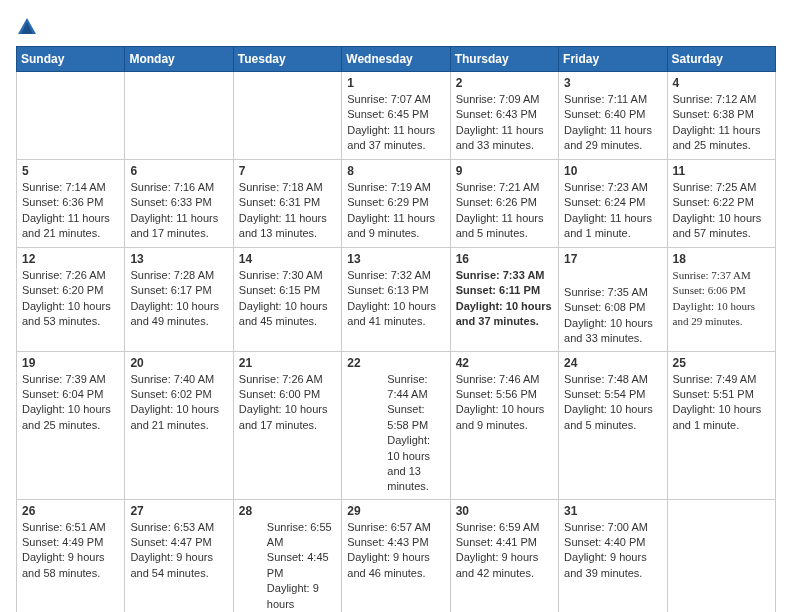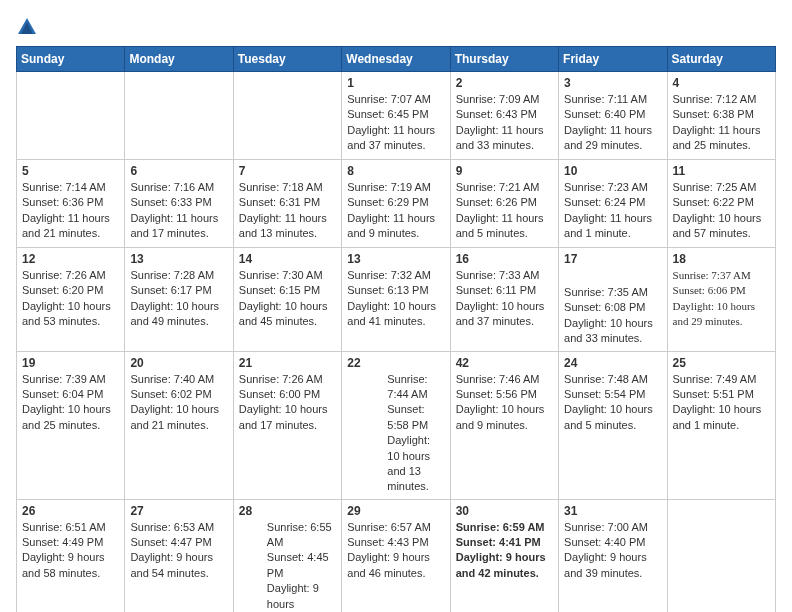--- a/index.html
+++ b/index.html
@@ -246,21 +246,21 @@
           </td>
           <td>
             <div class="day-number">13</div>
             <div class="day-info" style="white-space: pre-line;">Sunrise: 7:32 AM
 Sunset: 6:13 PM
 Daylight: 10 hours
 and 41 minutes.</div>
           </td>
           <td>
             <div class="day-number">16</div>
-            <div class="day-info" style="white-space: pre-line;">Sunrise: 7:33 AM
+            <div class="day-info" style="white-space: pre-line; font-weight: bold;">Sunrise: 7:33 AM
 Sunset: 6:11 PM
 Daylight: 10 hours
 and 37 minutes.</div>
           </td>
           <td>
             <div class="day-number">17</div>
             <div class="day-info" style="white-space: pre-line; margin-top: 19px;">Sunrise: 7:35 AM
 Sunset: 6:08 PM
 Daylight: 10 hours
 and 33 minutes.</div>
@@ -348,21 +348,21 @@
           </td>
           <td>
             <div class="day-number">29</div>
             <div class="day-info" style="white-space: pre-line;">Sunrise: 6:57 AM
 Sunset: 4:43 PM
 Daylight: 9 hours
 and 46 minutes.</div>
           </td>
           <td>
             <div class="day-number">30</div>
-            <div class="day-info" style="white-space: pre-line; font-weight: bold;">Sunrise: 6:59 AM
+            <div class="day-info" style="white-space: pre-line;">Sunrise: 6:59 AM
 Sunset: 4:41 PM
 Daylight: 9 hours
 and 42 minutes.</div>
           </td>
           <td>
             <div class="day-number">31</div>
             <div class="day-info" style="white-space: pre-line;">Sunrise: 7:00 AM
 Sunset: 4:40 PM
 Daylight: 9 hours
 and 39 minutes.</div>

